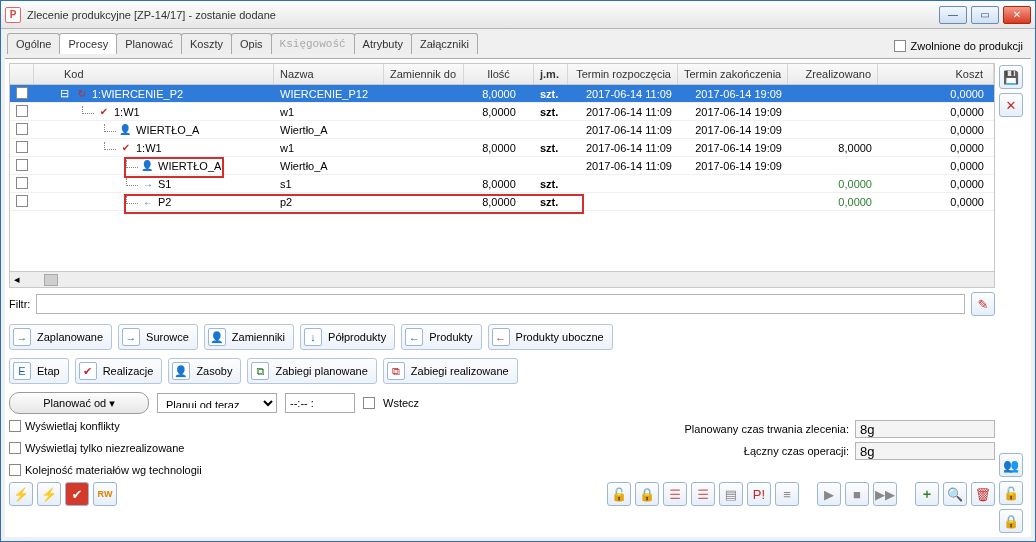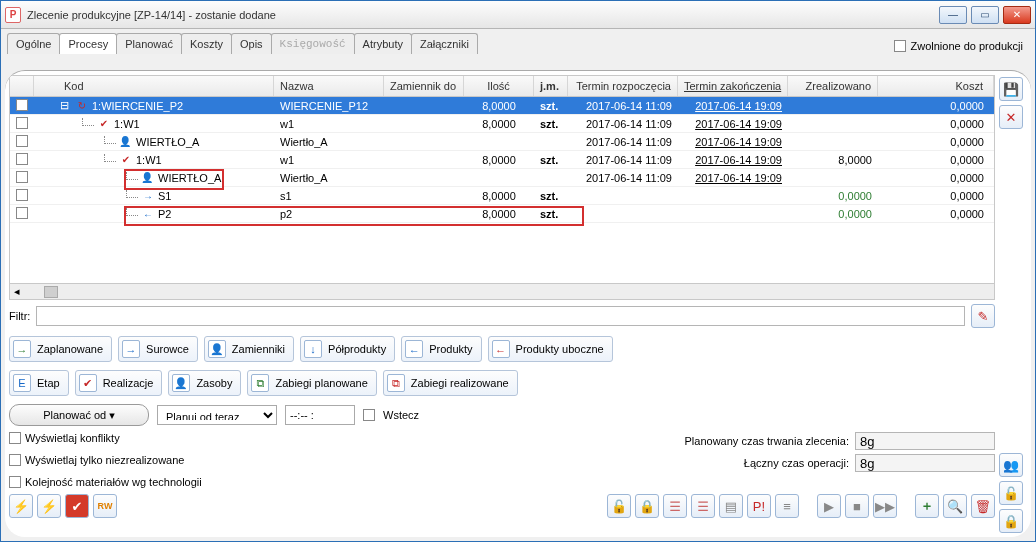--- a/index.html
+++ b/index.html
@@ -9,21 +9,21 @@
   .titlebar .appicon { width:16px; height:16px; background:#fff; border:1px solid #d66; color:#d44; font-weight:bold; font-size:10px; display:flex; align-items:center; justify-content:center; border-radius:2px; margin-right:6px;}
   .titlebar .title { flex:1; color:#333; }
   .winbtns { display:flex; gap:4px;}
   .winbtn { width:28px; height:18px; border:1px solid #6a8bb5; border-radius:2px; background:linear-gradient(#f3f7fc,#cfe0f3); display:flex; align-items:center; justify-content:center; font-size:10px; color:#2b4b72;}
   .winbtn.close { background:linear-gradient(#f39b8e,#d9391e); color:#fff; border-color:#a52a12;}
   .tabs { display:flex; align-items:flex-end; padding:4px 6px 0 6px; gap:0; background:#f0f0f0;}
   .tab { padding:4px 8px; border:1px solid #aaa; border-bottom:none; background:#eee; color:#333; border-top-left-radius:3px; border-top-right-radius:3px; margin-right:-1px; font-size:11px;}
   .tab.active { background:#fff; position:relative; z-index:2;}
   .tab.disabled { color:#aaa;font-family:Liberation Mono, monospace; }
   .right-check { margin-left:auto; display:flex; align-items:center; gap:4px; padding-right:6px; padding-bottom:2px;}
-  .workarea { flex:1; display:flex; background:#fff; border-top:1px solid #aaa; margin:16px 4px 4px 4px; padding:4px; gap:4px; position:relative; overflow:hidden;border-radius:20px;}
+  .workarea { flex:1; display:flex; background:#fff; border-top:1px solid #aaa; margin:4px 4px 4px 4px; padding:4px; gap:4px; position:relative; overflow:hidden;}
   .maincol { flex:1; display:flex; flex-direction:column; min-width:0;}
   .sidecol { width:28px; display:flex; flex-direction:column; gap:4px; padding-top:2px;}
   .iconbtn { width:24px; height:24px; border:1px solid #9cb6d6; border-radius:3px; background:linear-gradient(#fdfdfd,#e6eef8); display:flex; align-items:center; justify-content:center; font-size:13px;}
   .iconbtn.red { color:#c62828; }
   .grid { border:1px solid #c8c8c8; flex:0 0 225px; display:flex; flex-direction:column; overflow:hidden;}
   .ghead { display:flex; background:linear-gradient(#fafafa,#eaeaea); border-bottom:1px solid #c8c8c8; font-size:11px; color:#333;}
   .gh { padding:4px 6px; border-right:1px solid #d6d6d6; overflow:hidden; white-space:nowrap;}
   .gbody { flex:1; overflow:auto; background:#fff;}
   .grow { display:flex; height:18px; align-items:center; border-bottom:1px solid #f0f0f0;}
   .gc { padding:0 6px; overflow:hidden; white-space:nowrap; font-size:11px;}
@@ -50,35 +50,35 @@
   .sumline input { width:140px; border:1px solid #b5b5b5; background:#f4f4f4; height:18px; padding:0 4px; font-size:13px;}
   .bottombar { display:flex; align-items:center; padding:6px 0 0 0; gap:4px;}
   .bottombar .spacer { flex:1;}
   .w-chk {width:24px;}
   .w-kod {width:240px;}
   .w-nazwa{width:110px;}
   .w-zam{width:80px;}
   .w-ilosc{width:70px; text-align:center;}
   .w-jm{width:34px;font-weight:bold;}
   .w-start{width:110px; text-align:right;}
-  .w-end{width:110px; text-align:right;text-decoration:underline;}
+  .w-end{width:110px; text-align:right;}
   .w-real{width:90px; text-align:right;}
   .w-koszt{flex:1; text-align:right; padding-right:10px;}
   .green { color:#2e7d32;}
   .micon { width:14px; height:14px; display:inline-flex; align-items:center; justify-content:center; font-size:10px;}
   .lnk { width:12px; border-left:1px dotted #888; border-bottom:1px dotted #888; height:8px; margin-top:-4px;}
   .lock { color:#b08000;}
 </style>
 </head>
 <body>
 
 <div class="window">
   <div class="titlebar">
     <div class="appicon">P</div>
-    <div class="title">Zlecenie produkcyjne  [ZP-14/14] - zostanie dodane</div>
+    <div class="title">Zlecenie produkcyjne  [ZP-14/17] - zostanie dodane</div>
     <div class="winbtns">
       <div class="winbtn">—</div>
       <div class="winbtn">▭</div>
       <div class="winbtn close">✕</div>
     </div>
   </div>
 
   <div class="tabs">
     <div class="tab">Ogólne</div>
     <div class="tab active">Procesy</div>

